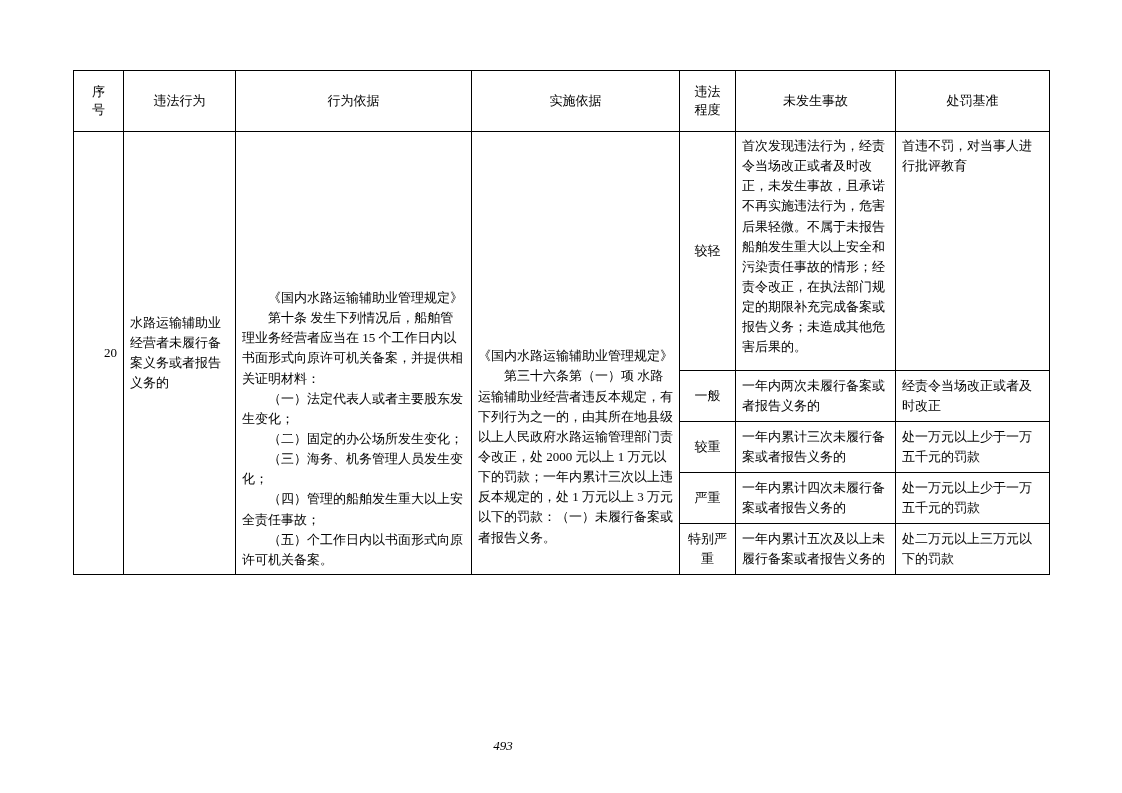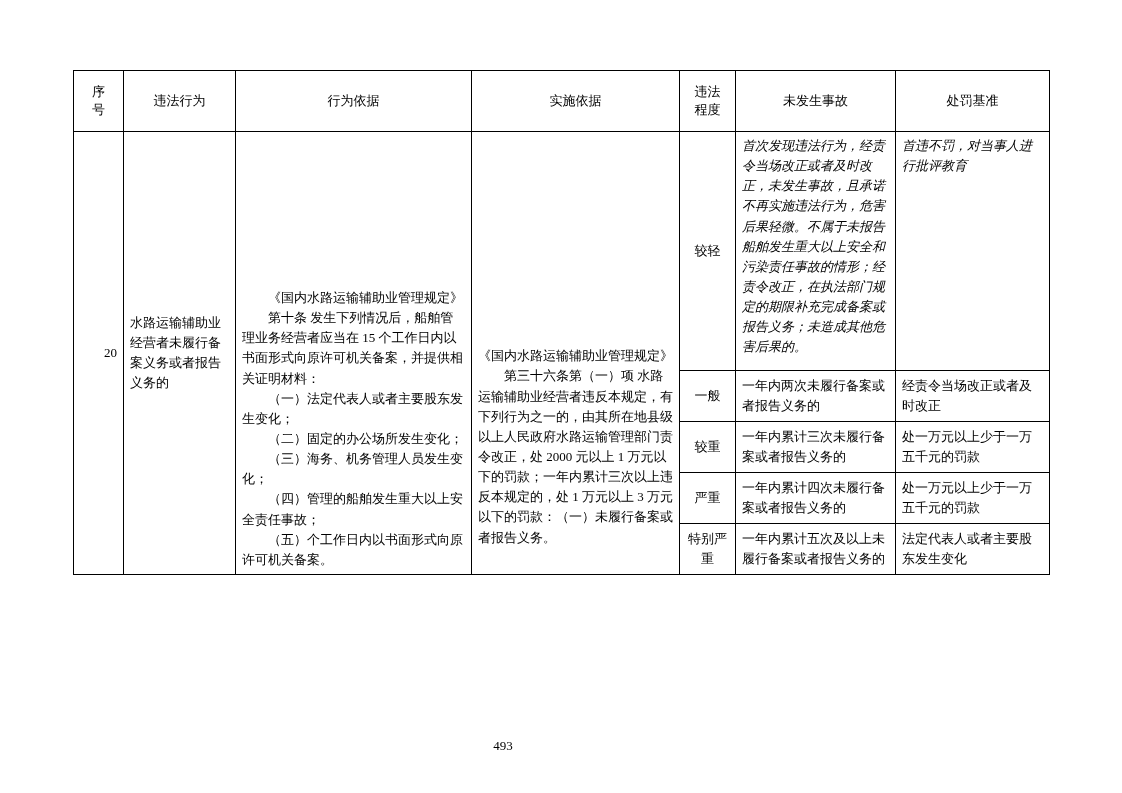--- a/index.html
+++ b/index.html
@@ -99,30 +99,30 @@
   }
   td.penal-cell {
     text-align: left;
     font-size: 13.5px;
     line-height: 1.75;
     padding: 7px 8px;
     margin-top: 48px;
   }
   td.detail-cell.tall, td.penal-cell.tall {
     vertical-align: top;
-    font-style: italic;
   }
   .page-number {
     position: absolute;
     left: 0;
     top: 738px;
     width: 1006px;
     text-align: center;
     font-size: 13px;
     font-family: "Liberation Serif", "DejaVu Serif", serif;
+    font-style: italic;
   }
 </style>
 </head>
 <body>
 
 <div class="page">
 
   <div class="table-wrap">
     <table class="law-table">
       <colgroup>
@@ -185,21 +185,21 @@
           <td class="penal-cell">处一万元以上少于一万五千元的罚款</td>
         </tr>
         <tr>
           <td class="degree-cell">严重</td>
           <td class="detail-cell">一年内累计四次未履行备案或者报告义务的</td>
           <td class="penal-cell">处一万元以上少于一万五千元的罚款</td>
         </tr>
         <tr>
           <td class="degree-cell">特别严重</td>
           <td class="detail-cell">一年内累计五次及以上未履行备案或者报告义务的</td>
-          <td class="penal-cell">法定代表人或者主要股东发生变化</td>
+          <td class="penal-cell">处二万元以上三万元以下的罚款</td>
         </tr>
       </tbody>
     </table>
   </div>
 
   <div class="page-number">493</div>
 
 </div>
 
 </body></html>

